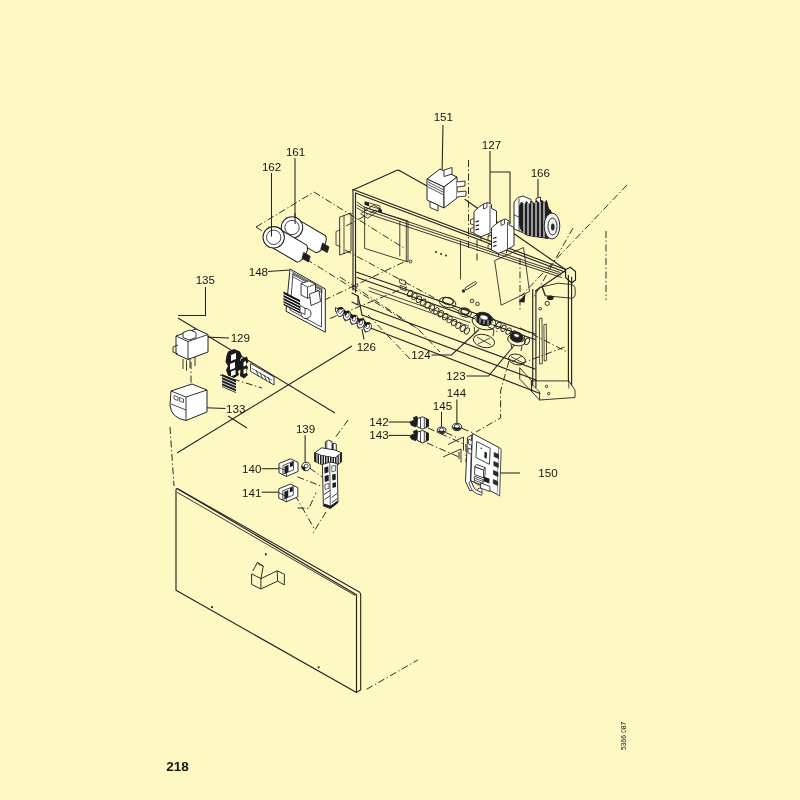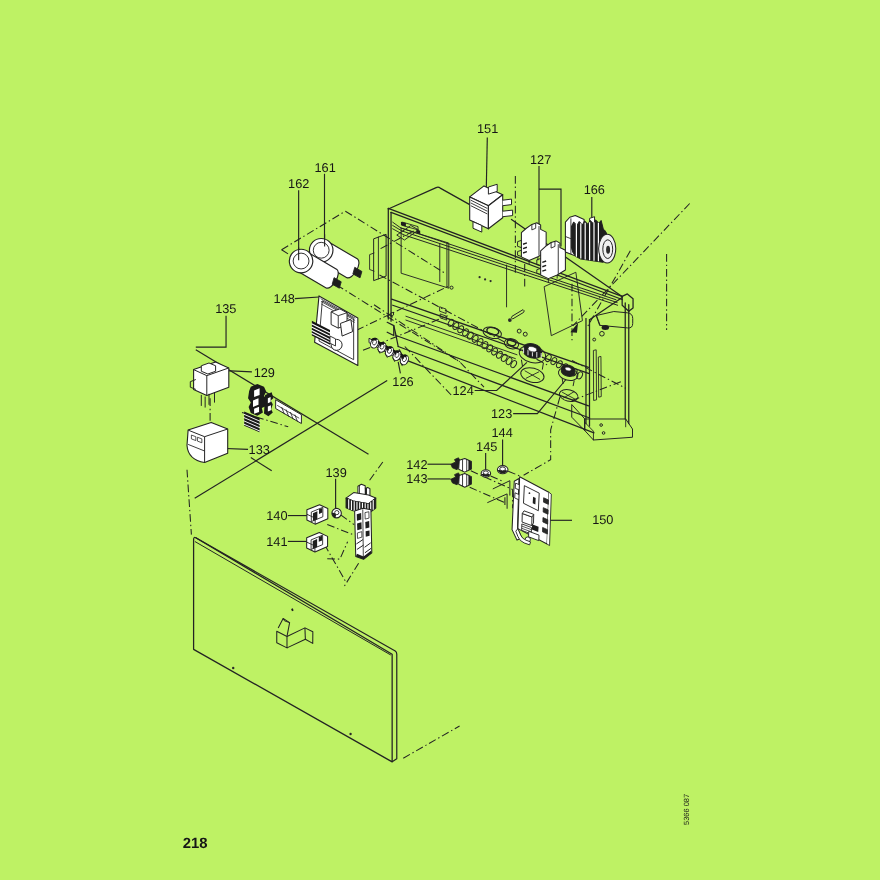--- a/index.html
+++ b/index.html
@@ -1,16 +1,16 @@
 <!DOCTYPE html>
 <html><head>
 <meta charset="utf-8">
 <style>
   html,body{margin:0;padding:0;background:#ffffff;}
-  #page{width:800px;height:800px;position:relative;background:#bef264;overflow:hidden;}
+  #page{width:800px;height:800px;position:relative;background:#fef9c3;overflow:hidden;}
   svg{position:absolute;top:0;left:0;}
   text{font-family:"Liberation Sans",sans-serif;fill:#161616;}
 </style>
 </head>
 <body>
 <div id="page">
 <svg width="800" height="800" viewBox="0 0 800 800">
 <g id="struct" fill="none" stroke="#232323" stroke-width="1.15" stroke-linecap="round" stroke-linejoin="round">
 
   <path d="M353,189.5 L565.5,269.5"></path>

